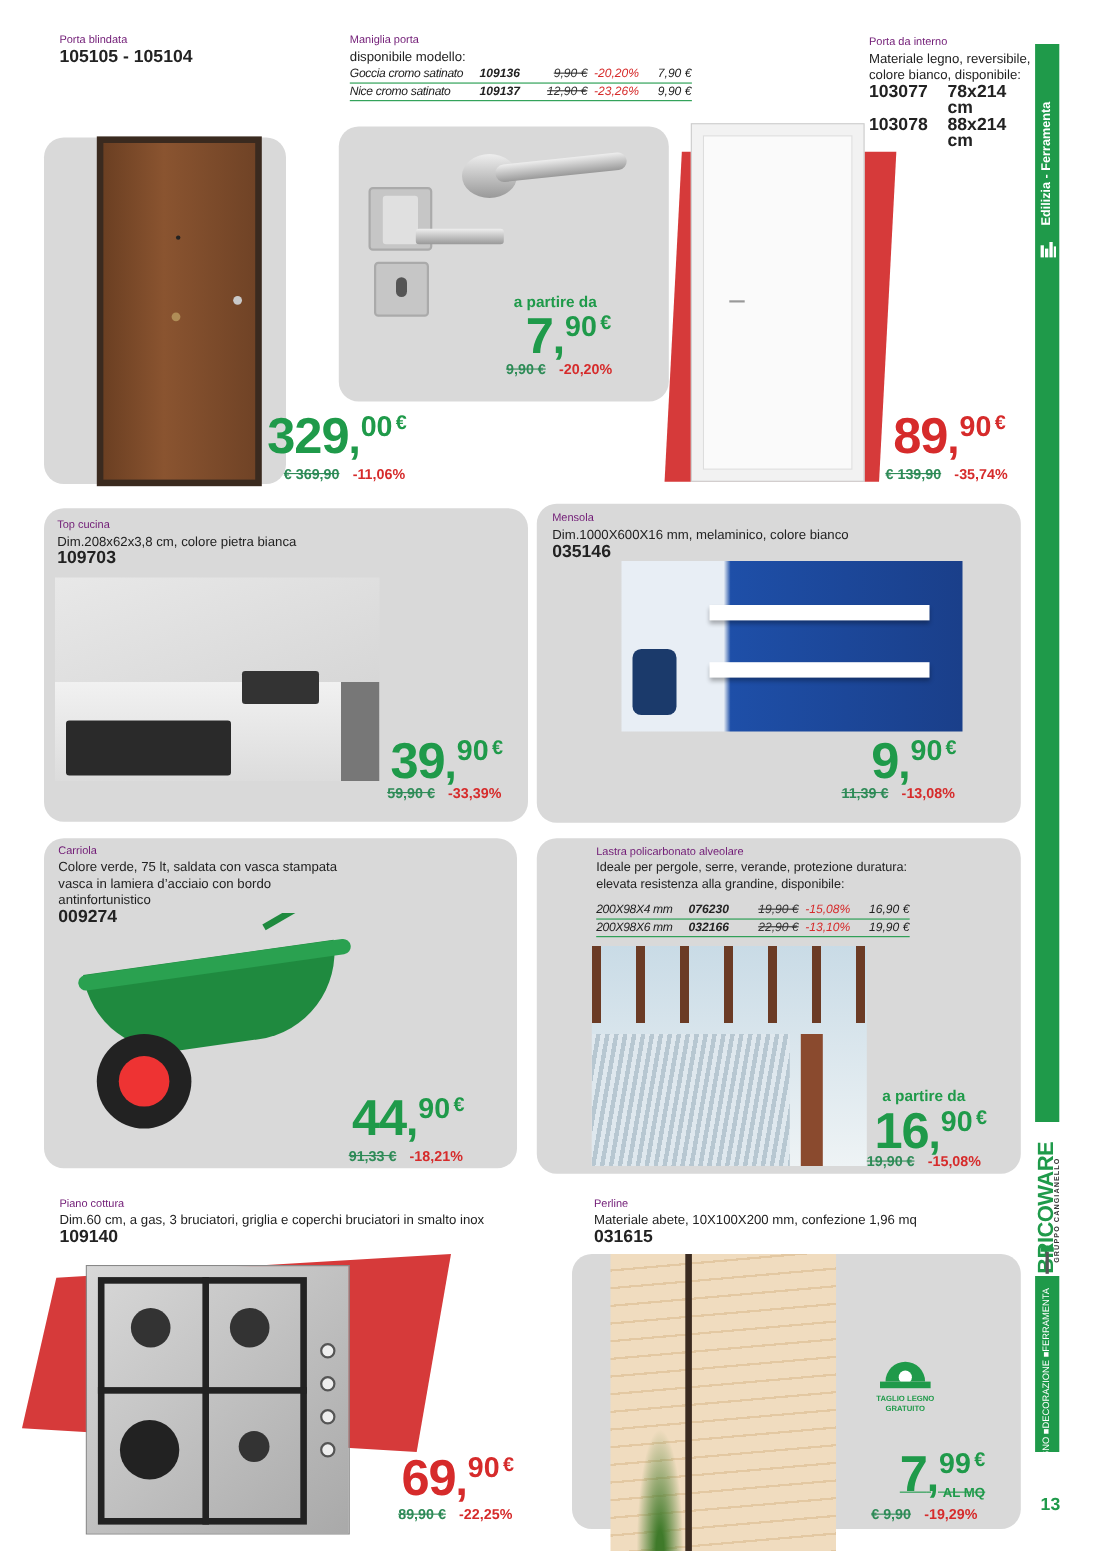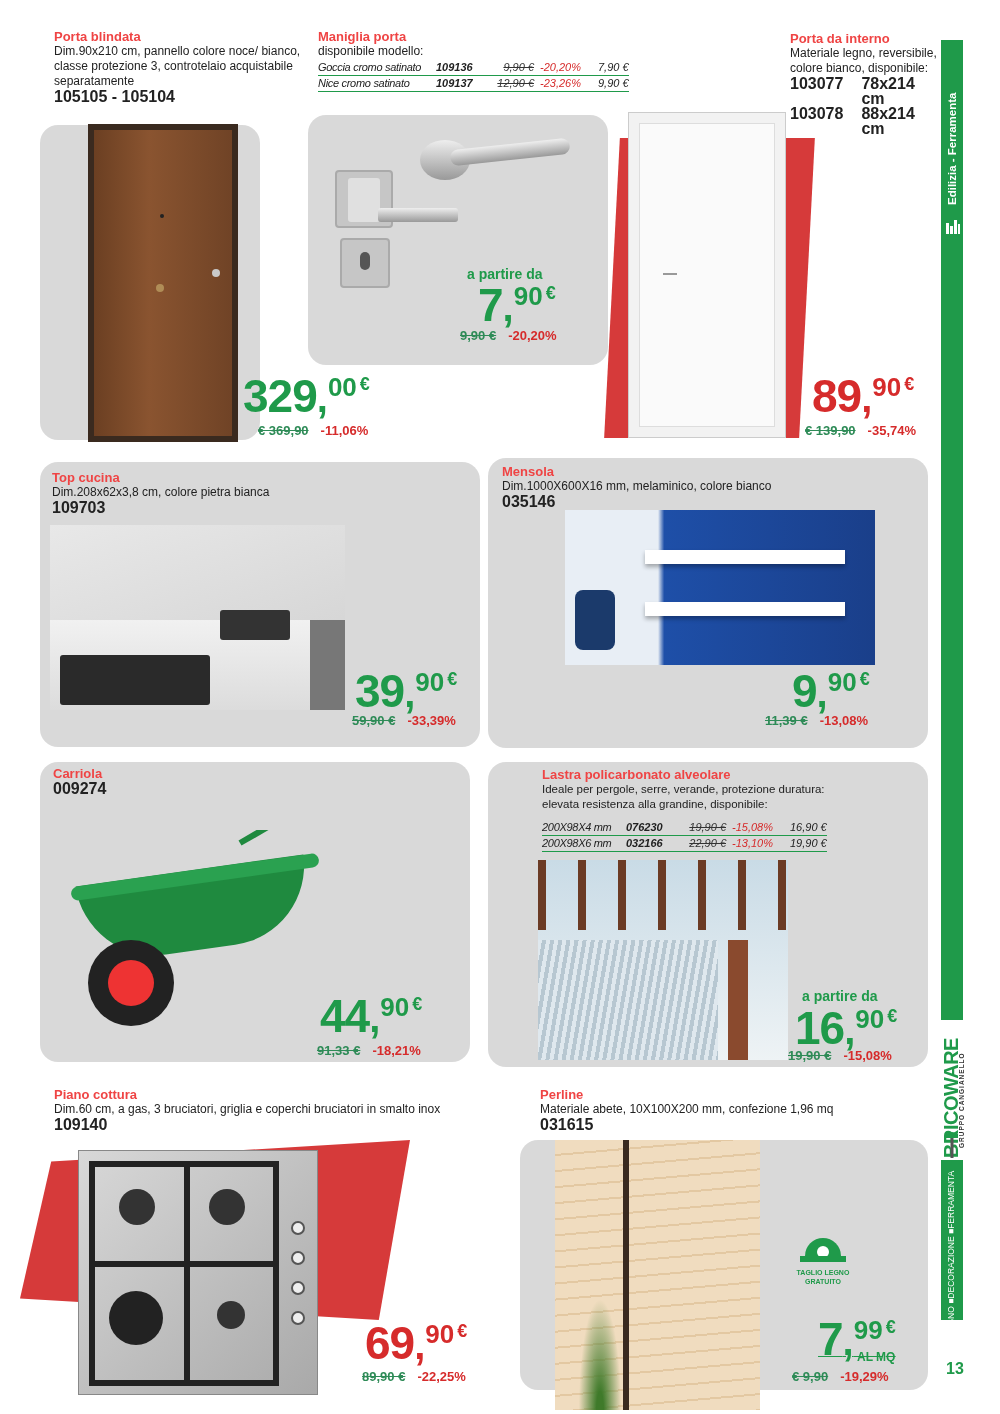--- a/index.html
+++ b/index.html
@@ -1,21 +1,21 @@
 <!DOCTYPE html>
 <html><head>
 <meta charset="utf-8">
 <style>
   * { box-sizing: border-box; margin: 0; padding: 0; }
   html, body { width: 1000px; height: 1414px; background: #ffffff; overflow: hidden; }
   body { position: relative; font-family: "Liberation Sans", sans-serif; color: #222; }
 
   .abs { position: absolute; }
   .panel { position: absolute; background: #d9d9d9; border-radius: 18px; }
-  .title { color: #ef4444; font-weight: bold; font-size: 13px; line-height: 15px; }
+  .title { color: #701a75; font-weight: normal; font-size: 10px; line-height: 15px; }
   .desc { font-size: 12px; line-height: 15px; color: #222; }
   .code { font-size: 16px; line-height: 15px; font-weight: bold; color: #222; }
 
   .price { position: absolute; font-weight: bold; color: #1f9a4a; white-space: nowrap; }
   .price.red { color: #d62b2b; }
   .price .int { font-size: 46px; line-height: 46px; letter-spacing: -1px; }
   .price .comma { font-size: 40px; line-height: 40px; }
   .price .dec { font-size: 26px; position: relative; top: -16px; }
   .price .cur { font-size: 18px; position: relative; top: -22px; margin-left: 3px; }
   .old-line { position: absolute; font-size: 13px; font-weight: bold; white-space: nowrap; }
@@ -59,21 +59,20 @@
   <svg width="16" height="28" viewBox="0 0 16 28">
       <path d="M2 2 Q8 -2 14 2 L14 6 L2 6 Z" fill="#1f9a4a"></path>
       <rect x="6.5" y="6" width="3" height="20" fill="#555"></rect>
     </svg>
 </div>
 <div class="sidebar-text" style="left:946px; top:1342px; font-size:8.5px; font-weight:normal;">■BAGNO ■DECORAZIONE ■FERRAMENTA</div>
 <div class="abs" style="left:946px; top:1360px; font-size:16px; font-weight:bold; color:#1f9a4a;">13</div>
 
 <div class="abs" style="left:54px; top:29px; width:250px;">
   <div class="title">Porta blindata</div>
-  <div class="desc">Dim.90x210 cm, pannello colore noce/ bianco, classe protezione 3, controtelaio acquistabile separatamente</div>
   <div class="code">105105 - 105104</div>
 </div>
 <div class="panel" style="left:40px; top:125px; width:220px; height:315px;"></div>
 <div class="img" style="left:88px; top:124px; width:150px; height:318px; background:#3a2a1f; padding:6px;">
   <div style="width:100%; height:100%; background:linear-gradient(90deg,#6b3f22,#8a5430 40%,#704326);"></div>
   <div style="position:absolute; left:72px; top:90px; width:4px; height:4px; background:#222; border-radius:50%;"></div>
   <div style="position:absolute; left:68px; top:160px; width:8px; height:8px; background:#b08d57; border-radius:50%;"></div>
   <div style="position:absolute; left:124px; top:145px; width:8px; height:8px; background:#c9c9c9; border-radius:50%;"></div>
 </div>
 <div class="price" style="left:243px; top:373px;">
@@ -178,20 +177,21 @@
 <div class="price" style="left:792px; top:668px;">
   <span class="int">9</span><span class="comma">,</span><span class="dec">90</span><span class="cur">€</span>
 </div>
 <div class="old-line" style="left:765px; top:713px;">
   <span class="old">11,39 €</span><span class="pct">-13,08%</span>
 </div>
 
 <div class="panel" style="left:40px; top:762px; width:430px; height:300px;"></div>
 <div class="abs" style="left:53px; top:766px; width:270px;">
   <div class="title">Carriola</div>
+  <div class="desc">Colore verde, 75 lt, saldata con vasca stampata vasca in lamiera d’acciaio con bordo antinfortunistico</div>
   <div class="code">009274</div>
 </div>
 <div class="img" style="left:60px; top:830px; width:380px; height:220px;">
   <div style="position:absolute; left:20px; top:40px; width:230px; height:80px; background:#1f8a3f; border-radius:0 0 90px 90px; transform:rotate(-8deg);"></div>
   <div style="position:absolute; left:10px; top:40px; width:250px; height:14px; background:#2aa150; border-radius:7px; transform:rotate(-8deg);"></div>
   <div style="position:absolute; left:180px; top:10px; width:180px; height:6px; background:#1f8a3f; transform:rotate(-30deg); transform-origin:left;"></div>
 
   <div style="position:absolute; left:28px; top:110px; width:86px; height:86px; background:#222; border-radius:50%;"></div>
   <div style="position:absolute; left:48px; top:130px; width:46px; height:46px; background:#e33; border-radius:50%;"></div>
 </div>

